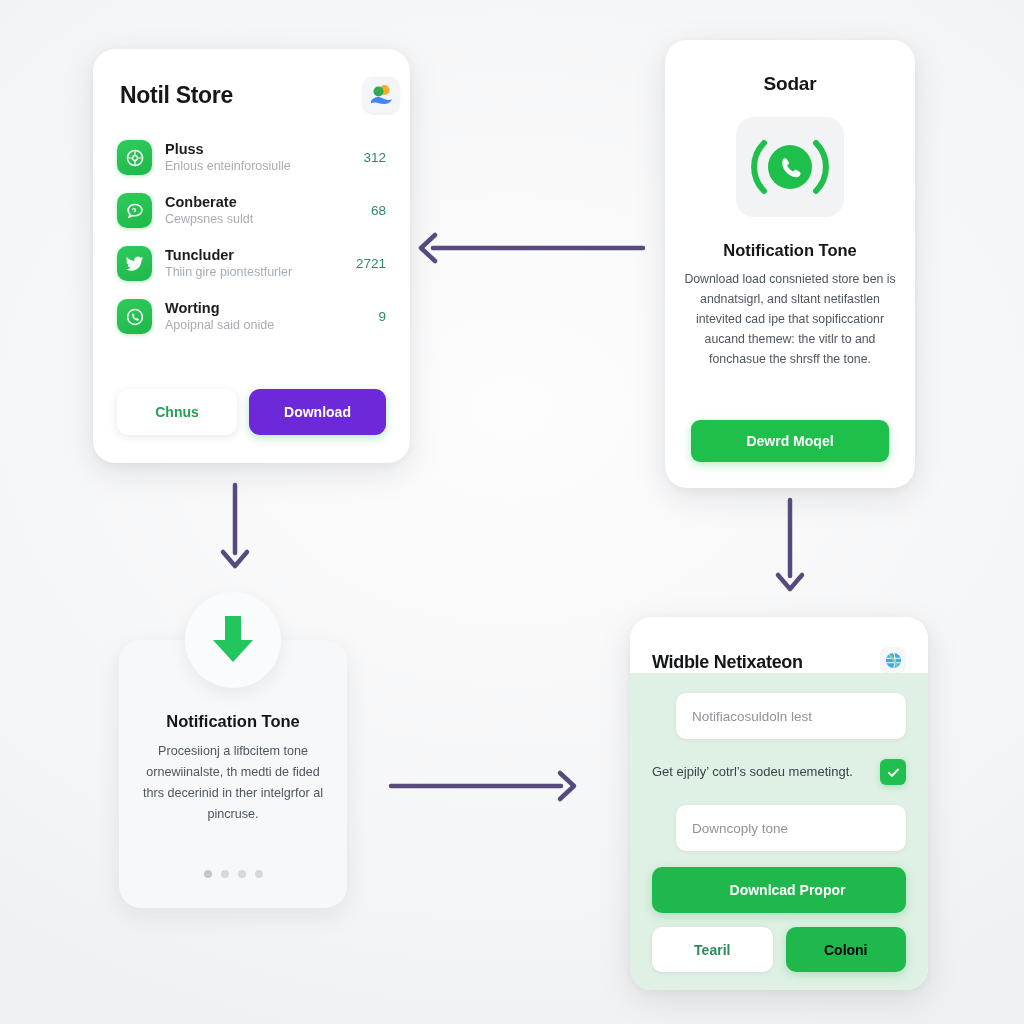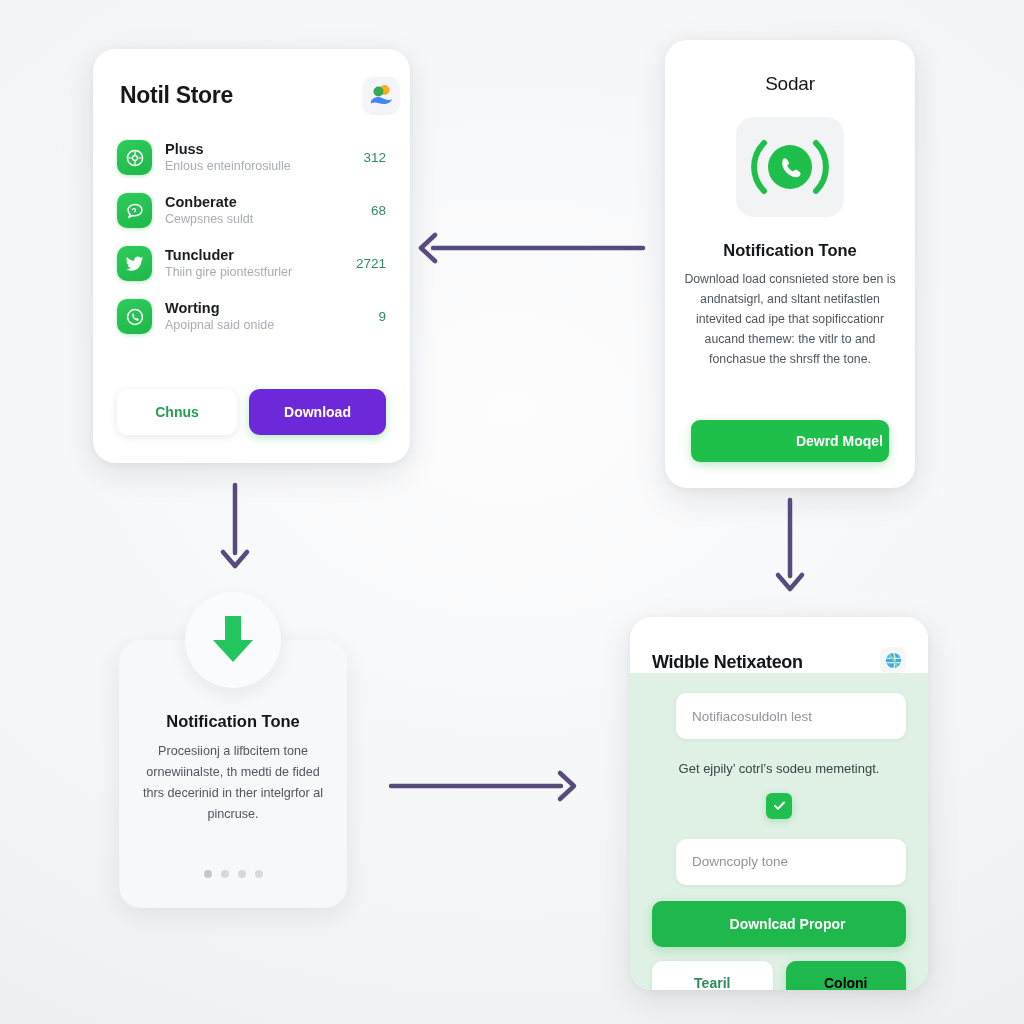--- a/index.html
+++ b/index.html
@@ -140,21 +140,21 @@
   
   #tone-card {
     left: 665px;
     top: 40px;
     width: 250px;
     height: 448px;
   }
   .tone-title {
     text-align: center;
     font-size: 19px;
-    font-weight: 400;
+    font-weight: 700;
     color: #14171a;
     padding-top: 33px;
     letter-spacing: -0.2px;
   }
   .tone-hero {
     width: 108px;
     height: 100px;
     margin: 22px auto 0 auto;
     border-radius: 18px;
     background: #f2f3f5;
@@ -184,21 +184,20 @@
     height: 42px;
     background: #1fbf4c;
     color: #fff;
     border: none;
     border-radius: 9px;
     font-size: 14px;
     font-weight: 600;
     font-family: "Liberation Sans", sans-serif;
     cursor: pointer;
     box-shadow: 0 3px 10px rgba(31,191,76,.30);
-    text-align: right;
   }
 
   
   #process-card {
     left: 119px;
     top: 640px;
     width: 228px;
     height: 268px;
     background: #f7f8f9;
     box-shadow: 0 8px 26px rgba(22, 30, 40, 0.08);
@@ -294,21 +293,20 @@
     color: #8d949b;
     box-shadow: 0 1px 4px rgba(22,30,40,.07);
     margin-left: 24px;
   }
   .check-row {
     display: flex;
     align-items: center;
     justify-content: space-between;
     gap: 14px;
     margin: 20px 0 20px 0;
-    flex-direction: column;
   }
   .check-label {
     font-size: 13px;
     line-height: 1.5;
     color: #3b4349;
   }
   .checkbox {
     width: 26px;
     height: 26px;
     min-width: 26px;

